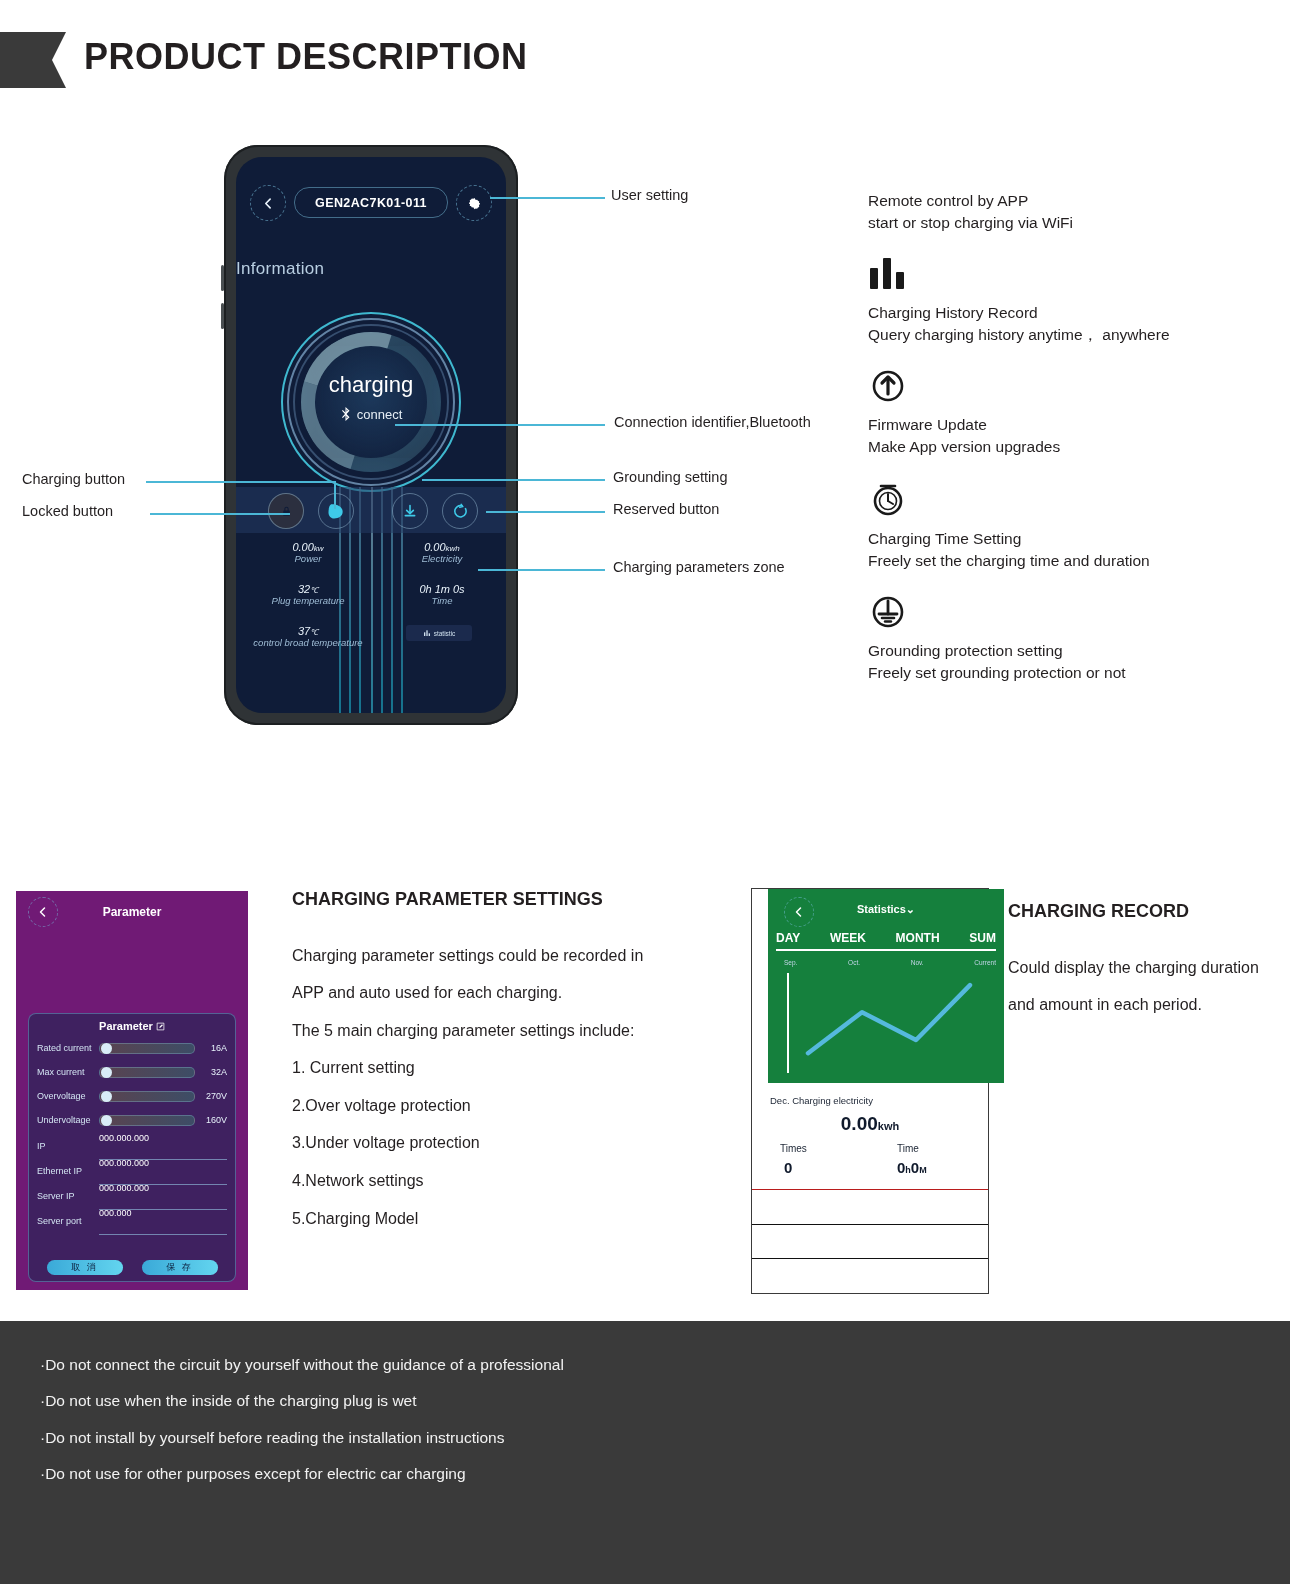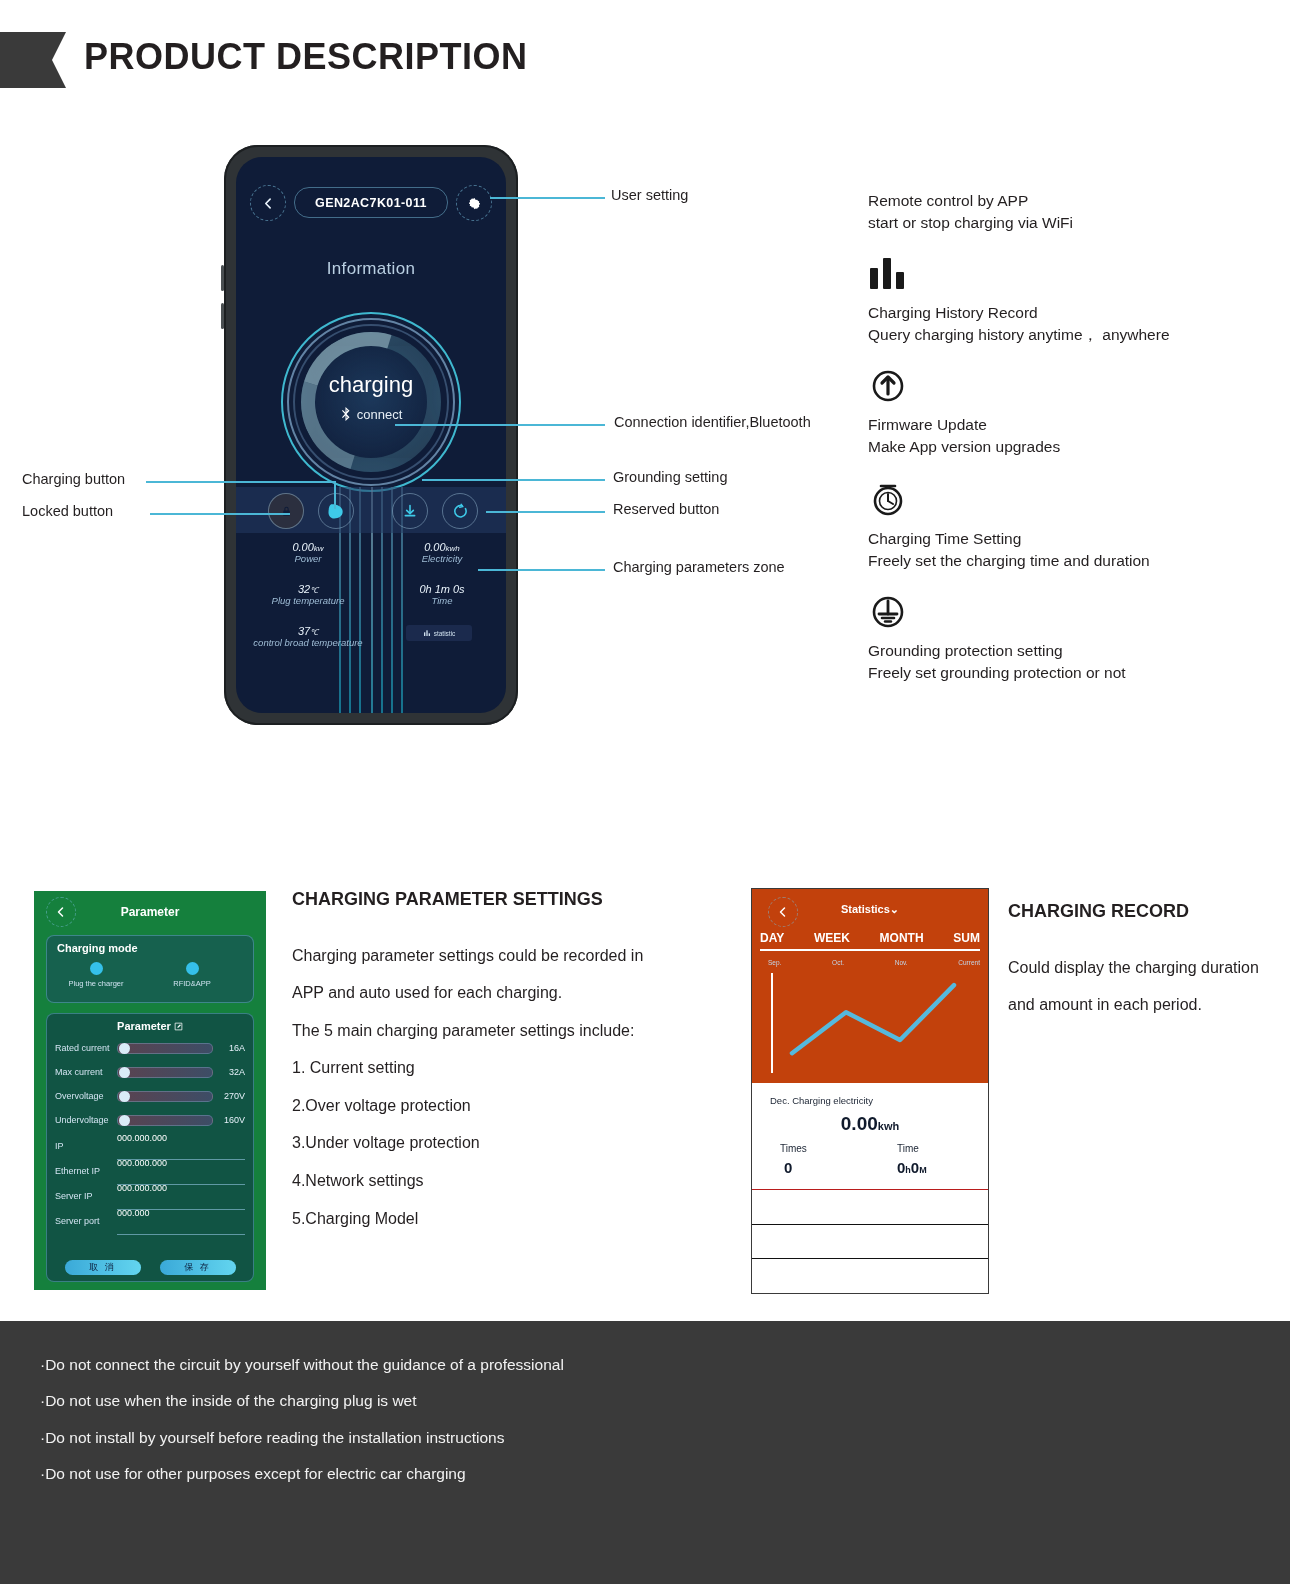--- a/index.html
+++ b/index.html
@@ -44,21 +44,21 @@
   }
   .back-btn{left:14px;top:0;}
   .gear-btn{right:14px;top:0;}
   .dev-pill{
     position:absolute;left:58px;right:58px;top:2px;height:29px;
     border:1px solid rgba(120,190,220,.5);border-radius:15px;
     display:flex;align-items:center;justify-content:center;
     color:#ffffff;font-size:12.5px;font-weight:bold;letter-spacing:.4px;
   }
   .info-title{
-    position:absolute;width:100%;top:102px;text-align:center;
+    position:absolute;width:100%;top:102px;
     color:#b9cfe2;font-size:17px;letter-spacing:.3px;
   }
   .ring-wrap{position:absolute;left:50%;top:155px;transform:translateX(-50%);width:180px;height:180px;}
   .ring{position:absolute;border-radius:50%;}
   .ring-o1{inset:0;border:2px solid #3fb8cf;}
   .ring-o2{inset:6px;border:2px solid #7fa6c8;opacity:.75;}
   .ring-o3{inset:12px;border:2px solid #5e7fa5;opacity:.5;}
   .ring-inner{
     inset:20px;border:14px solid rgba(120,190,200,.22);
     background:radial-gradient(circle at 50% 45%, rgba(30,60,95,.9), rgba(15,28,56,.4));
@@ -110,21 +110,21 @@
   .callout{position:absolute;font-size:14.5px;color:#231f20;white-space:nowrap;}
   .lead{position:absolute;height:2px;background:#4bb7d6;}
 
   
   #features{left:868px;top:190px;width:400px;}
   .feat{margin-bottom:20px;}
   .feat .ic{margin-bottom:4px;}
   .feat p{margin:0;font-size:15.5px;line-height:1.42;color:#231f20;}
 
   
-  #param-phone{left:34px;top:891px;width:232px;height:399px;background:#15803d;}
+  #param-phone{left:16px;top:891px;width:232px;height:399px;background:#701a75;}
   .pp-head{position:absolute;top:14px;width:100%;text-align:center;color:#ffffff;font-size:12px;font-weight:bold;}
   .pp-back{position:absolute;left:12px;top:6px;width:28px;height:28px;border-radius:50%;
     border:1px dashed rgba(120,190,220,.5);display:flex;align-items:center;justify-content:center;color:#fff;}
   .pp-card{position:absolute;left:12px;right:12px;border:1px solid rgba(110,180,215,.45);border-radius:8px;}
   .pp-card.mode{top:44px;height:66px;background:rgba(24,60,100,.45);}
   .pp-card.params{top:122px;bottom:8px;background:rgba(14,40,75,.5);}
   .mode-title{position:absolute;left:10px;top:6px;color:#ffffff;font-size:11px;font-weight:bold;}
   .mode-opt{position:absolute;top:26px;text-align:center;color:#cfe2f0;font-size:7.5px;width:90px;}
   .mode-opt .dot{width:13px;height:13px;border-radius:50%;background:#35c0ea;margin:0 auto 4px;}
   .params-title{position:absolute;top:6px;width:100%;text-align:center;color:#ffffff;font-size:11px;font-weight:bold;}
@@ -138,21 +138,21 @@
   .pbtn{width:76px;height:15px;border-radius:8px;background:linear-gradient(90deg,#3aa9d8,#63d5ef);
     color:#0d2240;font-size:9px;display:flex;align-items:center;justify-content:center;letter-spacing:2px;}
 
   
   #param-text{left:292px;top:888px;width:450px;}
   .sec-h{font-size:18px;font-weight:bold;line-height:1.25;margin:0 0 26px 0;}
   .sec-p{font-size:16px;line-height:2.35;margin:0;}
 
   
   #record-phone{left:751px;top:888px;width:236px;height:404px;background:#ffffff;border:1px solid #3a3a3a;}
-  .rp-top{position:absolute;left:0;top:0;width:100%;height:194px;background:#c2410c;}
+  .rp-top{position:absolute;left:16px;top:0;width:100%;height:194px;background:#15803d;}
   .rp-back{position:absolute;left:16px;top:8px;width:28px;height:28px;border-radius:50%;
     border:1px dashed rgba(120,190,220,.5);display:flex;align-items:center;justify-content:center;color:#fff;}
   .rp-title{position:absolute;top:14px;width:100%;text-align:center;color:#fff;font-size:11px;font-weight:bold;}
   .rp-tabs{position:absolute;top:42px;left:8px;right:8px;display:flex;justify-content:space-between;
     color:#ffffff;font-size:12px;font-weight:bold;border-bottom:2px solid #ffffff;padding-bottom:4px;}
   .rp-months{position:absolute;top:70px;left:16px;right:8px;display:flex;justify-content:space-between;color:#c3d6e8;font-size:6.5px;}
   .rp-sum{position:absolute;top:196px;left:0;width:100%;height:104px;border-bottom:1px solid #b91c1c;}
   .rs-label{position:absolute;left:18px;top:10px;font-size:9.5px;color:#1b2433;}
   .rs-big{position:absolute;top:28px;width:100%;text-align:center;font-size:19px;font-weight:bold;color:#101a2c;}
   .rs-big u{text-decoration:none;font-size:11px;}
@@ -363,31 +363,20 @@
 </div>
 
 <div class="abs" id="param-phone">
   <div class="pp-back">
     <svg width="12" height="12" viewBox="0 0 24 24" fill="none" stroke="#ffffff" stroke-width="3" stroke-linecap="round" stroke-linejoin="round">
       <polyline points="15,4 7,12 15,20"></polyline>
     </svg>
   </div>
   <div class="pp-head">Parameter</div>
 
-  <div class="pp-card mode">
-    <div class="mode-title">Charging mode</div>
-    <div class="mode-opt" style="left:4px;">
-      <div class="dot"></div>
-      <span>Plug the charger</span>
-    </div>
-    <div class="mode-opt" style="left:100px;">
-      <div class="dot"></div>
-      <span>RFID&amp;APP</span>
-    </div>
-  </div>
 
   <div class="pp-card params">
     <div class="params-title">
       <span>Parameter</span>
       <svg width="9" height="9" viewBox="0 0 24 24" fill="#ffffff" style="vertical-align:-1px">
         <path d="M3 3h18v18H3z" fill="none" stroke="#fff" stroke-width="2"></path>
         <path d="M16 6 9 13v2.5h2.5L18.5 8.5z"></path>
       </svg>
     </div>
 

